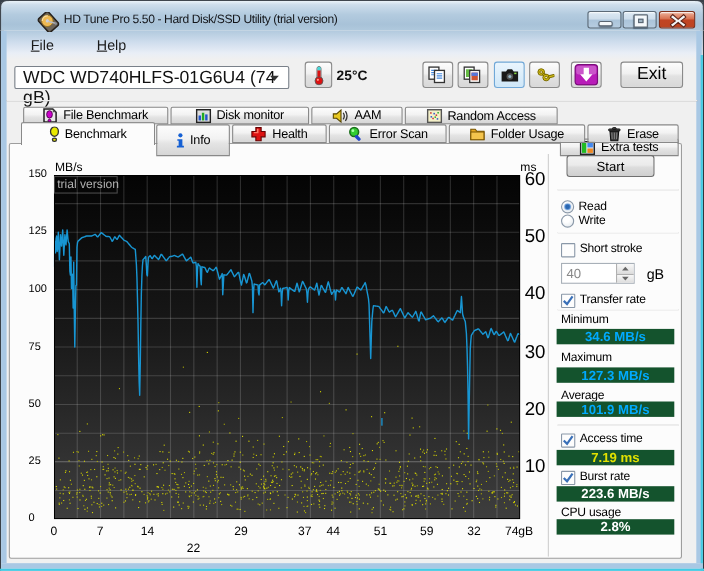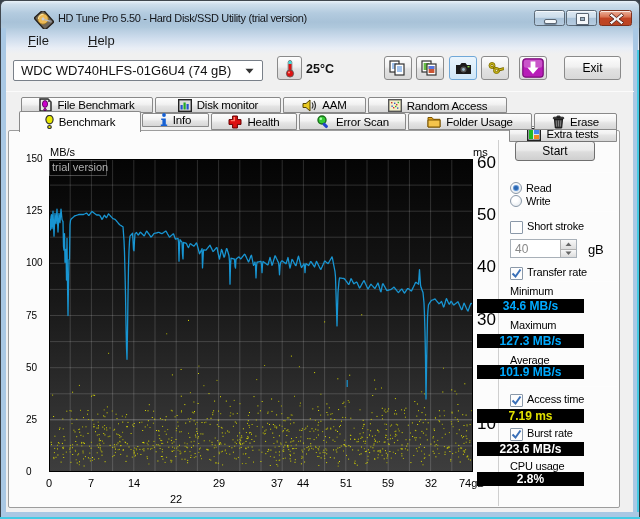--- a/index.html
+++ b/index.html
@@ -11,42 +11,42 @@
 #bR{left:639px;top:28px;width:1px;height:491px;background:#30373d}
 #bR2{left:633px;top:28px;width:5px;height:484px;background:#a9c8e4}
 #bRc{left:637px;top:50px;width:1.5px;height:469px;background:#44cbe4}
 #bB{left:1px;top:512px;width:638px;height:5px;background:#a9c8e4}
 #bBc{left:0;top:517px;width:640px;height:2px;background:#44cbe4}
 #title-txt{left:58px;top:12px;font-size:11px;letter-spacing:-0.35px;color:#14161a}
 .wbtn{top:10px;height:16px;border:1px solid #5c6a77;border-radius:2.5px;background:linear-gradient(180deg,#dde9f3 0%,#cdddeb 45%,#abc4da 52%,#b6cce0 100%);box-shadow:inset 0 1px 0 rgba(255,255,255,.7)}
 .wclose{background:linear-gradient(180deg,#edb29c 0%,#d97454 42%,#c14424 52%,#bc4523 100%);border-color:#7e301c}
 .menuitem{top:33px;font-size:13px;color:#1a1a1a}
 .menuitem u{text-decoration:underline}
-#combo{left:13px;top:60px;width:250px;height:21px;background:#fff;border:1px solid #798089;border-radius:2px;font-size:13px;line-height:19px;padding-left:7px;color:#111}
+#combo{left:13px;top:60px;width:250px;height:21px;background:#fff;border:1px solid #798089;border-radius:2px;font-size:16px;line-height:19px;padding-left:7px;color:#111}
 #cArr{position:absolute;right:8px;top:7px}
 .tbtn{top:56px;height:24px;border:1px solid #8a8a8a;border-radius:3px;background:linear-gradient(180deg,#fdfdfd 0%,#f0f0f0 45%,#e2e2e2 55%,#d8d8d8 100%);display:flex;align-items:center;justify-content:center}
 #temp{left:306px;top:62px;font-size:12.5px;font-weight:bold;color:#111}
-#exitbtn{left:564px;top:56px;width:57px;height:24px;border:1px solid #8a8a8a;border-radius:3px;background:linear-gradient(180deg,#fdfdfd 0%,#f0f0f0 45%,#e2e2e2 55%,#d8d8d8 100%);text-align:center;line-height:22px;font-size:12px}
+#exitbtn{left:564px;top:56px;width:57px;height:24px;border:1px solid #8a8a8a;border-radius:3px;background:linear-gradient(180deg,#fdfdfd 0%,#f0f0f0 45%,#e2e2e2 55%,#d8d8d8 100%);text-align:center;line-height:22px;font-size:16px}
 #tbsep{left:6px;top:91px;width:628px;height:1px;background:#707070;border-bottom:1px solid #fbfbfb}
 .tab{border:1px solid #898989;border-radius:2px 2px 0 0;display:flex;align-items:center;font-size:11.5px;letter-spacing:-0.2px;justify-content:center}
 .ticon{display:inline-flex;margin-right:5px}
 .tlbl{white-space:nowrap}
 #pane{left:8px;top:130px;width:612px;height:378px;background:#fcfcfc;border:1px solid #9d9d9d;border-radius:2px}
 .ylab{font-size:10px;width:20px;text-align:left}
 .ylabr{font-size:17px}
 .xlab{font-size:11px}
 .ylab2{font-size:11px}
 #startbtn{left:515px;top:141px;width:80px;height:20px;border:1px solid #707070;border-radius:3px;background:linear-gradient(180deg,#f2f2f2 0%,#ebebeb 45%,#dddddd 55%,#cfcfcf 100%);text-align:center;line-height:18px;font-size:12px}
 .radio{width:12px;height:12px;border-radius:50%;border:1px solid #8a98a8;background:radial-gradient(circle at 40% 35%,#fff 30%,#dde4ea)}
 .rdot{position:absolute;left:3px;top:3px;width:4px;height:4px;border-radius:50%;background:#2a66b0;box-shadow:0 0 1px 1px #4a86d0}
 .rlbl{font-size:11px;letter-spacing:-0.2px}
 .cbox{width:13px;height:13px;border:1px solid #8a98a8;background:#fdfdfd;border-radius:1px}
 .cbox svg{position:absolute;left:0px;top:0px}
 .plbl{left:510px;font-size:11px;letter-spacing:-0.2px}
-.vbox{left:477px;width:107px;height:14px;background:#000000;font-size:12px;font-weight:bold;text-align:center;line-height:14px}
+.vbox{left:506px;width:107px;height:14px;background:#14532d;font-size:12px;font-weight:bold;text-align:center;line-height:14px}
 #spin{left:510px;top:239px;width:67px;height:19px;border:1px solid #a8b0b8;background:#fff}
 #spintxt{position:absolute;left:4px;top:2px;color:#888;font-size:12px}
 #spinbtns{position:absolute;right:0;top:0;width:16px;height:17px}
 .sb{width:16px;height:8.5px;border-left:1px solid #b0b0b0;background:linear-gradient(180deg,#f8f8f8,#ddd);display:flex;align-items:center;justify-content:center}
 .sb+.sb{border-top:1px solid #b0b0b0}
 </style></head><body>
 <div class="abs" style="left:0;top:0;width:8px;height:8px;background:#384049"></div>
 <div class="abs" style="left:632px;top:0;width:8px;height:8px;background:#384049"></div>
 <div class="abs" id="titlebar"></div>
 <div class="abs" id="menuband"></div>
@@ -206,21 +206,21 @@
     <span class="ticon">
       <svg width="14" height="13" viewBox="0 0 14 13">
         <rect x="0.7" y="0.7" width="12.6" height="11.6" fill="#dde4ee" stroke="#222" stroke-width="1.4"></rect>
         <rect x="2" y="2" width="4" height="9" fill="#22bb22"></rect>
         <rect x="7" y="7" width="5" height="4" fill="#ee8822"></rect>
         <rect x="7" y="2" width="5" height="4" fill="#4488ee"></rect>
       </svg>
     </span>
     <span class="tlbl">Extra tests</span>
   </div>
-<div class="abs tab" style="left:142px;top:113px;width:67px;height:14px;background:linear-gradient(180deg,#fdfdfd 0%,#f2f2f2 45%,#e4e4e4 60%,#d6d6d6 100%);">
+<div class="abs tab" style="left:142px;top:113px;width:67px;height:29px;background:linear-gradient(180deg,#fdfdfd 0%,#f2f2f2 45%,#e4e4e4 60%,#d6d6d6 100%);">
     <span class="ticon">
       <svg width="8" height="14" viewBox="0 0 8 14">
         <circle cx="4" cy="2" r="1.9" fill="#1560d4"></circle>
         <path d="M1.2 5.5h4.6v6h1.4V13H0.8v-1.5h1.6V7H1.2z" fill="#1560d4"></path>
       </svg>
     </span>
     <span class="tlbl">Info</span>
   </div>
 <div class="abs tab" style="left:211px;top:113px;width:86px;height:17px;background:linear-gradient(180deg,#fdfdfd 0%,#f2f2f2 45%,#e4e4e4 60%,#d6d6d6 100%);">
     <span class="ticon">

